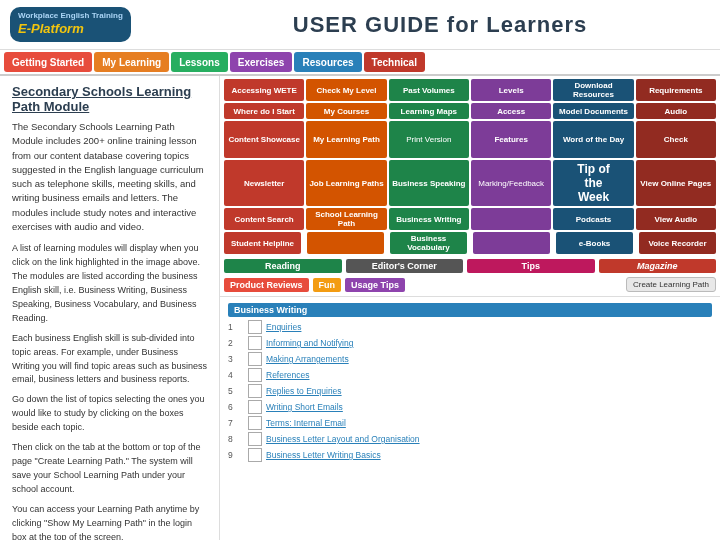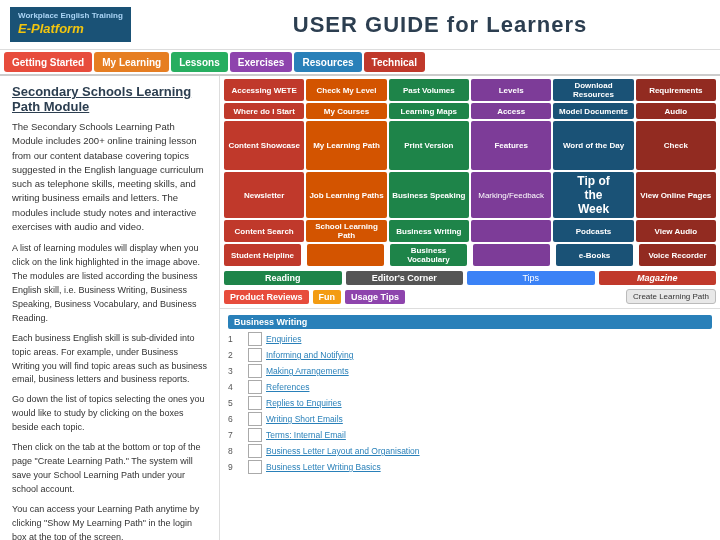--- a/index.html
+++ b/index.html
@@ -24,21 +24,21 @@
     .logo-area {
       width: 160px;
       display: flex;
       align-items: center;
       flex-shrink: 0;
     }
     .logo-box {
       background: #1a5276;
       color: #fff;
       padding: 4px 8px;
-      border-radius: 0;
+      border-radius: 10px;
       font-size: 9px;
       font-weight: bold;
       line-height: 1.3;
     }
     .logo-box .top-text { color: #aad4f5; font-size: 8px; }
     .logo-box .bottom-text { color: #f1c40f; font-size: 13px; font-style: italic; font-weight: 900; }
     .header-title {
       flex: 1;
       text-align: center;
       font-size: 22px;
@@ -235,21 +235,21 @@
             <div style="background: rgb(192, 57, 43); color: rgb(255, 255, 255); font-size: 8px; font-weight: bold; padding: 2px 3px; border-radius: 2px; text-align: center; min-height: 16px; display: flex; align-items: center; justify-content: center; cursor: pointer;">Where do I Start</div>
             <div style="background: rgb(211, 84, 0); color: rgb(255, 255, 255); font-size: 8px; font-weight: bold; padding: 2px 3px; border-radius: 2px; text-align: center; min-height: 16px; display: flex; align-items: center; justify-content: center; cursor: pointer;">My Courses</div>
             <div style="background: rgb(30, 132, 73); color: rgb(255, 255, 255); font-size: 8px; font-weight: bold; padding: 2px 3px; border-radius: 2px; text-align: center; min-height: 16px; display: flex; align-items: center; justify-content: center; cursor: pointer;">Learning Maps</div>
             <div style="background: rgb(125, 60, 152); color: rgb(255, 255, 255); font-size: 8px; font-weight: bold; padding: 2px 3px; border-radius: 2px; text-align: center; min-height: 16px; display: flex; align-items: center; justify-content: center; cursor: pointer;">Access</div>
             <div style="background: rgb(26, 82, 118); color: rgb(255, 255, 255); font-size: 8px; font-weight: bold; padding: 2px 3px; border-radius: 2px; text-align: center; min-height: 16px; display: flex; align-items: center; justify-content: center; cursor: pointer;">Model Documents</div>
             <div style="background: rgb(146, 43, 33); color: rgb(255, 255, 255); font-size: 8px; font-weight: bold; padding: 2px 3px; border-radius: 2px; text-align: center; min-height: 16px; display: flex; align-items: center; justify-content: center; cursor: pointer;">Audio</div>
           </div>
           <div style="display: grid; grid-template-columns: repeat(6, 1fr); gap: 2px;">
             <div style="background: rgb(192, 57, 43); color: rgb(255, 255, 255); font-size: 8px; font-weight: bold; padding: 2px 3px; border-radius: 2px; text-align: center; min-height: 16px; display: flex; align-items: center; justify-content: center; cursor: pointer;">Content Showcase</div>
             <div style="background: rgb(211, 84, 0); color: rgb(255, 255, 255); font-size: 8px; font-weight: bold; padding: 2px 3px; border-radius: 2px; text-align: center; min-height: 16px; display: flex; align-items: center; justify-content: center; cursor: pointer;">My Learning Path</div>
-            <div style="background: rgb(30, 132, 73); color: rgb(255, 255, 255); font-size: 8px; font-weight: bold; padding: 20px 3px; border-radius: 2px; text-align: center; min-height: 16px; display: flex; align-items: center; justify-content: center; cursor: pointer;">Print Version</div>
+            <div style="background: rgb(30, 132, 73); color: rgb(255, 255, 255); font-size: 8px; font-weight: normal; padding: 14px 3px; border-radius: 2px; text-align: center; min-height: 16px; display: flex; align-items: center; justify-content: center; cursor: pointer;">Print Version</div>
             <div style="background: rgb(125, 60, 152); color: rgb(255, 255, 255); font-size: 8px; font-weight: bold; padding: 2px 3px; border-radius: 2px; text-align: center; min-height: 16px; display: flex; align-items: center; justify-content: center; cursor: pointer;">Features</div>
             <div style="background: rgb(26, 82, 118); color: rgb(255, 255, 255); font-size: 8px; font-weight: bold; padding: 2px 3px; border-radius: 2px; text-align: center; min-height: 16px; display: flex; align-items: center; justify-content: center; cursor: pointer;">Word of the Day</div>
             <div style="background: rgb(146, 43, 33); color: rgb(255, 255, 255); font-size: 8px; font-weight: bold; padding: 2px 3px; border-radius: 2px; text-align: center; min-height: 16px; display: flex; align-items: center; justify-content: center; cursor: pointer;">Check</div>
           </div>
           <div style="display: grid; grid-template-columns: repeat(6, 1fr); gap: 2px;">
             <div style="background: rgb(192, 57, 43); color: rgb(255, 255, 255); font-size: 8px; font-weight: bold; padding: 2px 3px; border-radius: 2px; text-align: center; min-height: 16px; display: flex; align-items: center; justify-content: center; cursor: pointer;">Newsletter</div>
             <div style="background: rgb(211, 84, 0); color: rgb(255, 255, 255); font-size: 8px; font-weight: bold; padding: 2px 3px; border-radius: 2px; text-align: center; min-height: 16px; display: flex; align-items: center; justify-content: center; cursor: pointer;">Job Learning Paths</div>
             <div style="background: rgb(30, 132, 73); color: rgb(255, 255, 255); font-size: 8px; font-weight: bold; padding: 2px 3px; border-radius: 2px; text-align: center; min-height: 16px; display: flex; align-items: center; justify-content: center; cursor: pointer;">Business Speaking</div>
             <div style="background: rgb(125, 60, 152); color: rgb(255, 255, 255); font-size: 8px; font-weight: normal; padding: 2px 3px; border-radius: 2px; text-align: center; min-height: 16px; display: flex; align-items: center; justify-content: center; cursor: pointer;">Marking/Feedback</div>
             <div style="background: rgb(26, 82, 118); color: rgb(255, 255, 255); font-size: 12px; font-weight: bold; padding: 2px 15px; border-radius: 2px; text-align: center; min-height: 16px; display: flex; align-items: center; justify-content: center; cursor: pointer;">Tip of the Week</div>
@@ -269,21 +269,21 @@
             <div style="background: rgb(30, 132, 73); color: rgb(255, 255, 255); font-size: 8px; font-weight: bold; padding: 2px 3px; border-radius: 2px; text-align: center; min-height: 16px; display: flex; align-items: center; justify-content: center; cursor: pointer;">Business Vocabulary</div>
             <div style="background: rgb(125, 60, 152); color: rgb(255, 255, 255); font-size: 8px; font-weight: bold; padding: 2px 3px; border-radius: 2px; text-align: center; min-height: 16px; display: flex; align-items: center; justify-content: center; cursor: pointer;"></div>
             <div style="background: rgb(26, 82, 118); color: rgb(255, 255, 255); font-size: 8px; font-weight: bold; padding: 2px 3px; border-radius: 2px; text-align: center; min-height: 16px; display: flex; align-items: center; justify-content: center; cursor: pointer;">e-Books</div>
             <div style="background: rgb(146, 43, 33); color: rgb(255, 255, 255); font-size: 8px; font-weight: bold; padding: 2px 7px; border-radius: 2px; text-align: center; min-height: 16px; display: flex; align-items: center; justify-content: center; cursor: pointer;">Voice Recorder</div>
           </div>
         </div>
 
       <div style="display:flex; gap:4px; padding:2px 4px; align-items:center;">
         <div style="flex:1; font-size:9px; font-weight:bold; background:#1e8449; color:#fff; padding:2px 5px; border-radius:2px; text-align:center;">Reading</div>
         <div style="flex:1; font-size:9px; font-weight:bold; background:#555; color:#fff; padding:2px 5px; border-radius:2px; text-align:center;">Editor's Corner</div>
-        <div style="flex:1; font-size:9px; font-weight:normal; background:#3b82f6; color:#fff; padding:2px 10px; border-radius:2px; text-align:center;">Tips</div>
+        <div style="flex:1; font-size:9px; font-weight:bold; background:#be185d; color:#fff; padding:2px 10px; border-radius:2px; text-align:center;">Tips</div>
         <div style="flex:1; font-size:9px; font-weight:bold; background:#c0392b; color:#fff; padding:2px 5px; border-radius:2px; font-style:italic; text-align:center;">Magazine</div>
       </div>
 
       <div style="display:flex; gap:4px; padding:2px 4px; align-items:center;">
         <div style="font-size:9px; font-weight:bold; background:#e74c3c; color:#fff; padding:2px 6px; border-radius:2px;">Product Reviews</div>
         <div style="font-size:9px; font-weight:bold; background:#f39c12; color:#fff; padding:2px 6px; border-radius:2px;">Fun</div>
         <div style="font-size:9px; font-weight:bold; background:#8e44ad; color:#fff; padding:2px 6px; border-radius:2px;">Usage Tips</div>
         <div style="flex:1; text-align:right;">
           <button class="create-path-btn">Create Learning Path</button>
         </div>

